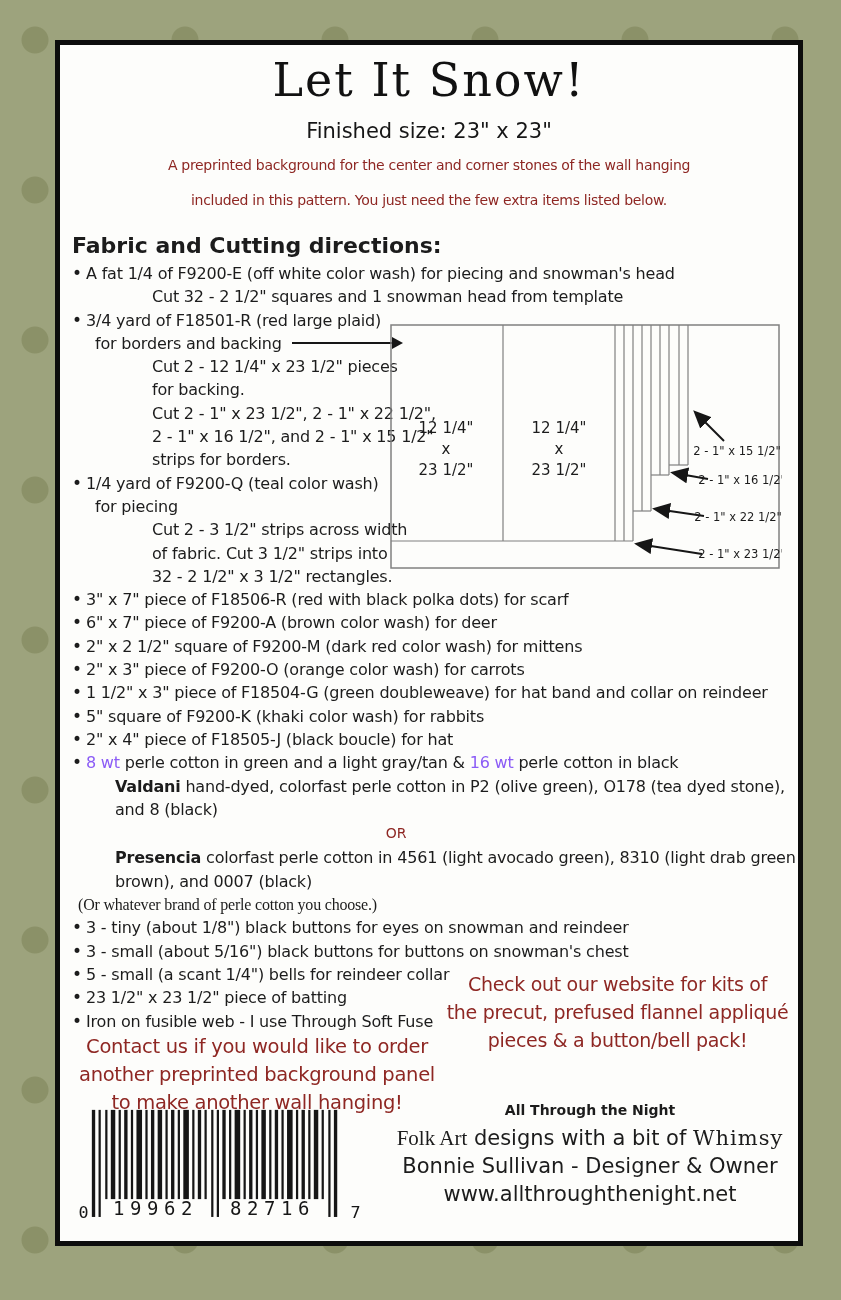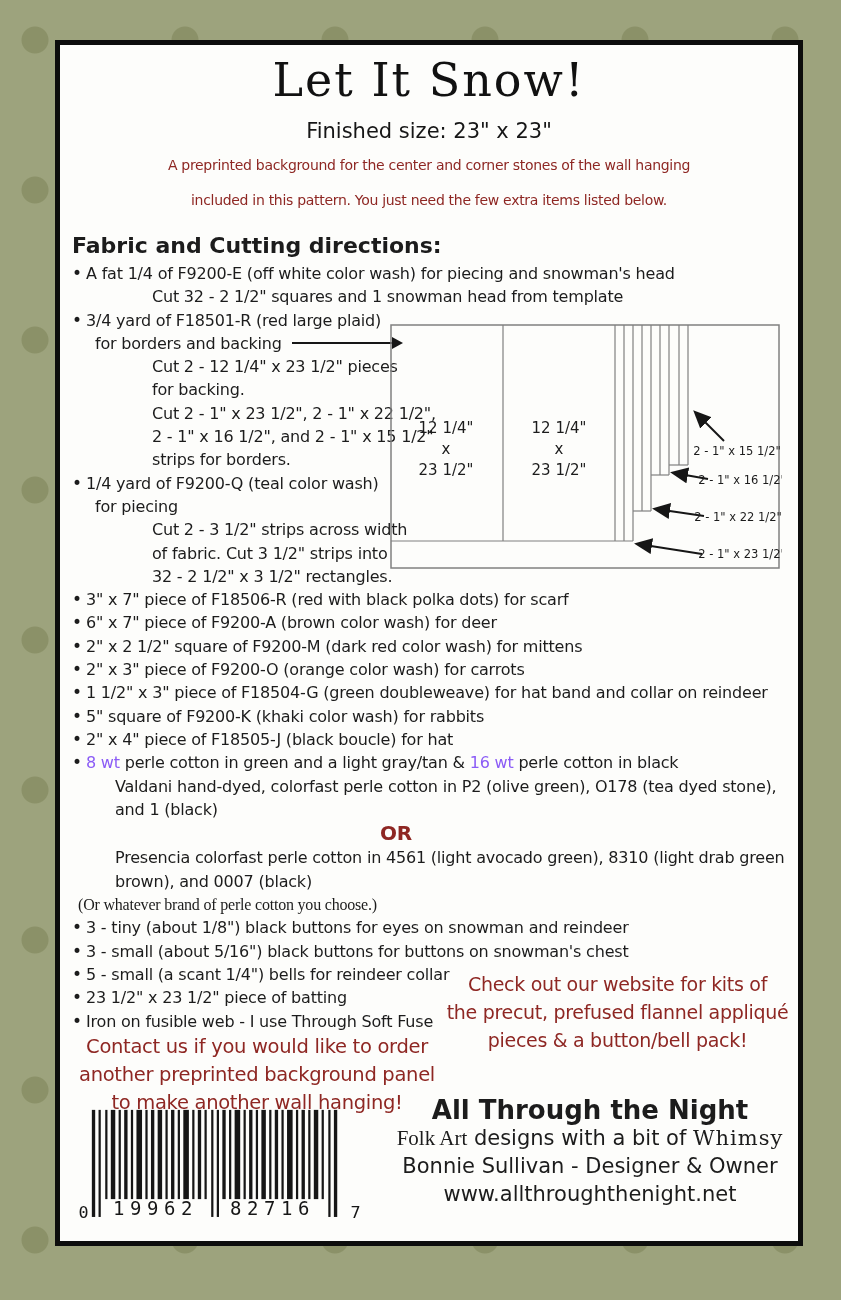--- a/index.html
+++ b/index.html
@@ -34,23 +34,23 @@
     position:absolute;left:12px;top:188px;width:716px;
     font-size:16px;line-height:23.3px;letter-spacing:-0.2px;
   }
   .heading{font-size:22px;font-weight:bold;letter-spacing:0;line-height:26px;margin-bottom:3px;}
   .bl{position:relative;padding-left:14px;white-space:nowrap;}
   .bl::before{content:"\2022";position:absolute;left:0;top:0;font-size:17px;}
   .cont{padding-left:23px;white-space:nowrap;}
   .cut{padding-left:80px;white-space:nowrap;}
   .ind{padding-left:43px;white-space:nowrap;}
   .paren{padding-left:6px;white-space:nowrap;font-family:Liberation Serif, serif;}
-  .or-line{width:648px;text-align:center;color:#8e2723;font-weight:bold;font-size:20px;margin:1px 0;}
+  .or-line{width:648px;text-align:center;color:#8e2723;font-weight:normal;font-size:14px;margin:1px 0;}
   .red{color:#8b5cf6;}
-  .bold{font-weight:normal;}
+  .bold{font-weight:bold;}
   
   .arrow-line{
     display:inline-block;vertical-align:middle;position:relative;
     width:102px;height:0;border-top:2px solid #161616;margin:0 0 3px 10px;
   }
   .arrow-line::after{
     content:"";position:absolute;right:-9px;top:-7px;
     border-left:11px solid #161616;border-top:6px solid rgba(0,0,0,0);border-bottom:6px solid rgba(0,0,0,0);
   }
   
@@ -63,21 +63,21 @@
     position:absolute;text-align:center;color:#8e2723;
     font-size:19.5px;line-height:28px;letter-spacing:-0.3px;
   }
   .promo-website{left:385px;top:925px;width:345px;font-size:19px;}
   .promo-contact{left:2px;top:988px;width:390px;}
   
   .footer{
     position:absolute;left:330px;top:1051px;width:400px;text-align:center;
     font-size:21px;line-height:28px;
   }
-  .brand{font-size:26px;font-weight:bold;}
+  .brand{font-size:14px;font-weight:bold;}
   .folk{font-family:Liberation Serif, serif;}
   .whimsy{font-family:"DejaVu Serif", serif;letter-spacing:1px;}
   
   .barcode{position:absolute;left:14px;top:1060px;width:290px;height:128px;}
 </style>
 </head>
 <body>
 
 <div class="card">
 
@@ -111,21 +111,21 @@
     <div class="bl">3" x 7" piece of F18506-R (red with black polka dots) for scarf</div>
     <div class="bl">6" x 7" piece of F9200-A (brown color wash) for deer</div>
     <div class="bl">2" x 2 1/2" square of F9200-M (dark red color wash) for mittens</div>
     <div class="bl">2" x 3" piece of F9200-O (orange color wash) for carrots</div>
     <div class="bl">1 1/2" x 3" piece of F18504-G (green doubleweave) for hat band and collar on reindeer</div>
     <div class="bl">5" square of F9200-K (khaki color wash) for rabbits</div>
     <div class="bl">2" x 4" piece of F18505-J (black boucle) for hat</div>
 
     <div class="bl"><span class="red">8 wt</span><span> perle cotton in green and a light gray/tan &amp; </span><span class="red">16 wt</span><span> perle cotton in black</span></div>
     <div class="ind"><span class="bold">Valdani</span><span> hand-dyed, colorfast perle cotton in P2 (olive green), O178 (tea dyed stone),</span></div>
-    <div class="ind">and 1 (black)</div>
+    <div class="ind">and 8 (black)</div>
     <div class="or-line">OR</div>
     <div class="ind"><span class="bold">Presencia</span><span> colorfast perle cotton in 4561 (light avocado green), 8310 (light drab green</span></div>
     <div class="ind">brown), and 0007 (black)</div>
     <div class="paren">(Or whatever brand of perle cotton you choose.)</div>
 
     <div class="bl">3 - tiny (about 1/8") black buttons for eyes on snowman and reindeer</div>
     <div class="bl">3 - small (about 5/16") black buttons for buttons on snowman's chest</div>
     <div class="bl">5 - small (a scant 1/4") bells for reindeer collar</div>
     <div class="bl">23 1/2" x 23 1/2" piece of batting</div>
     <div class="bl">Iron on fusible web - I use Through Soft Fuse</div>

